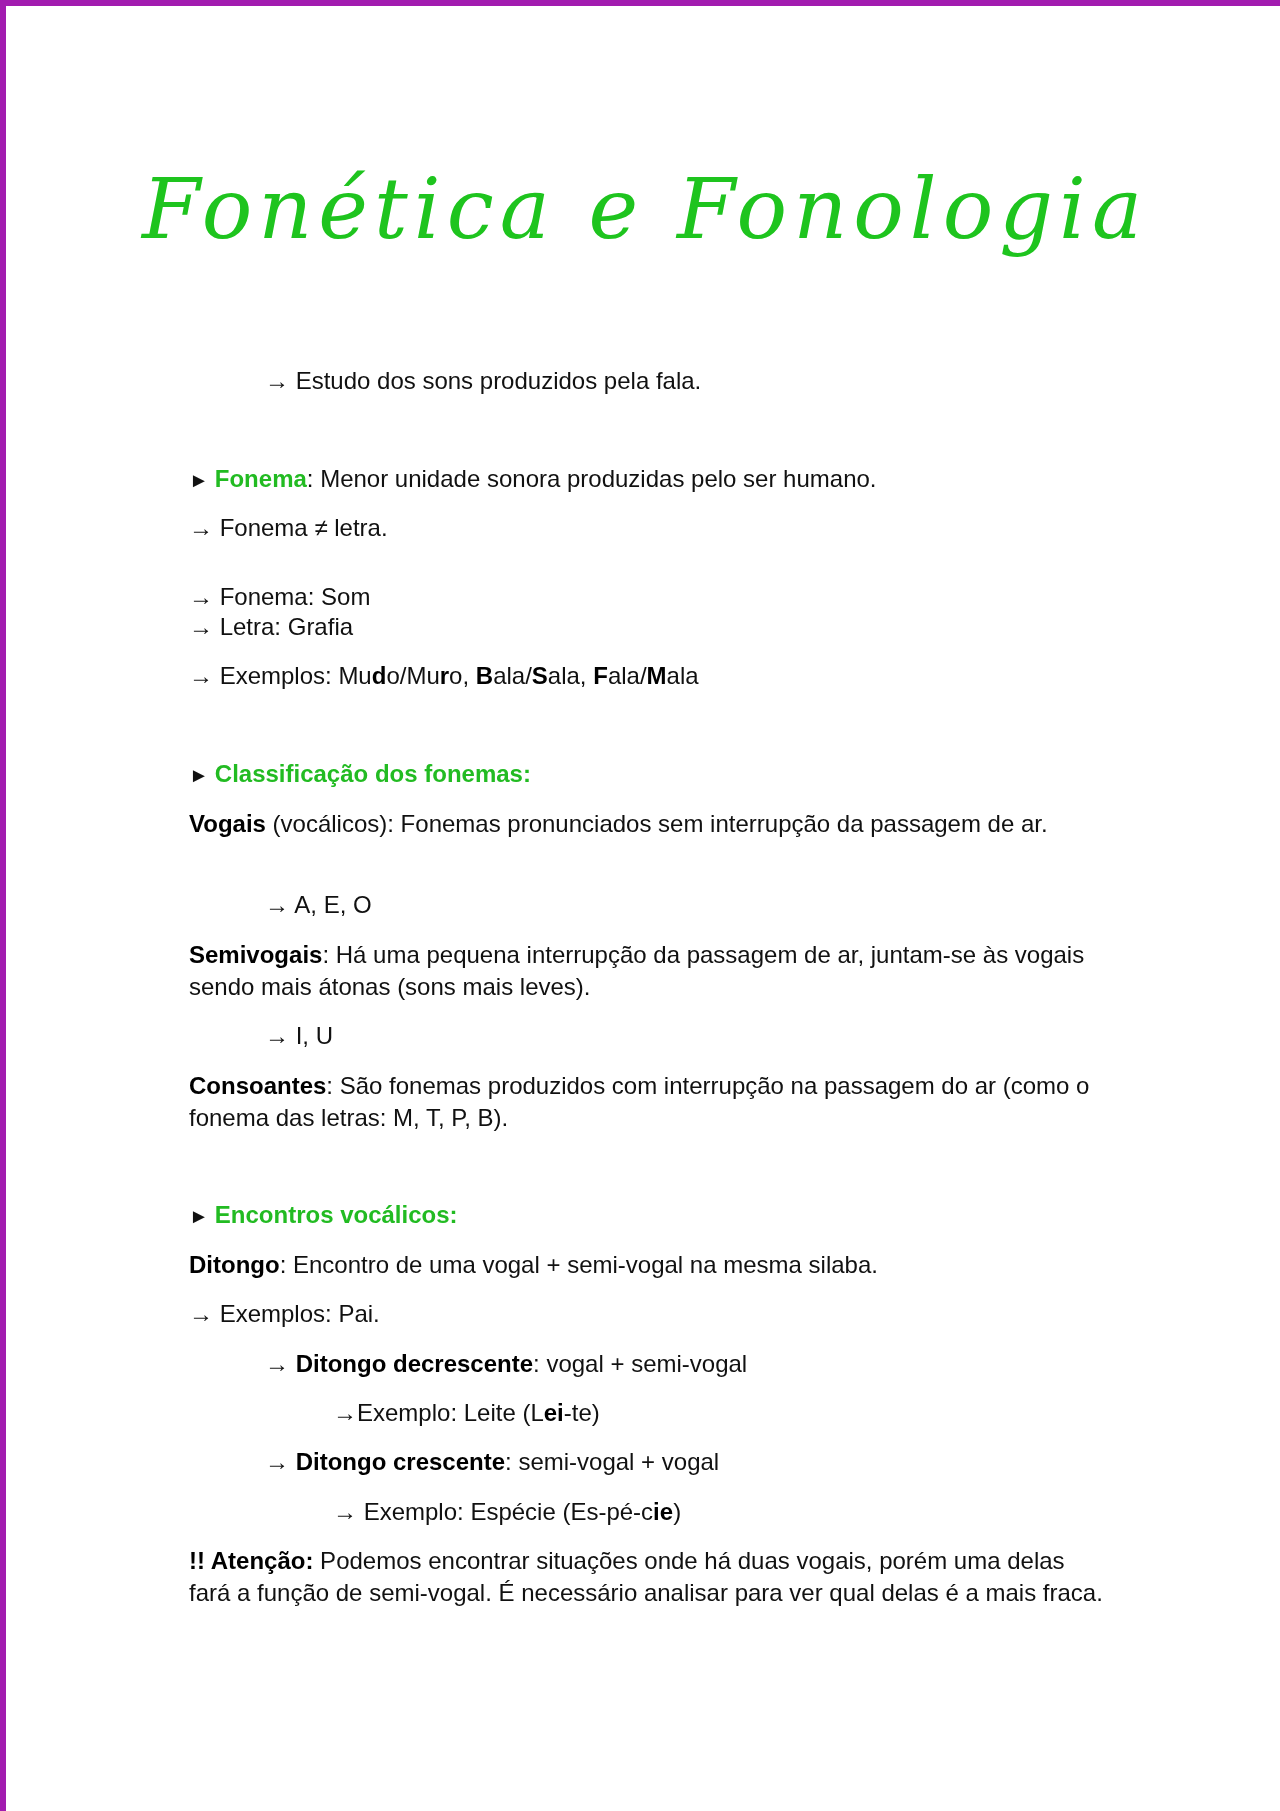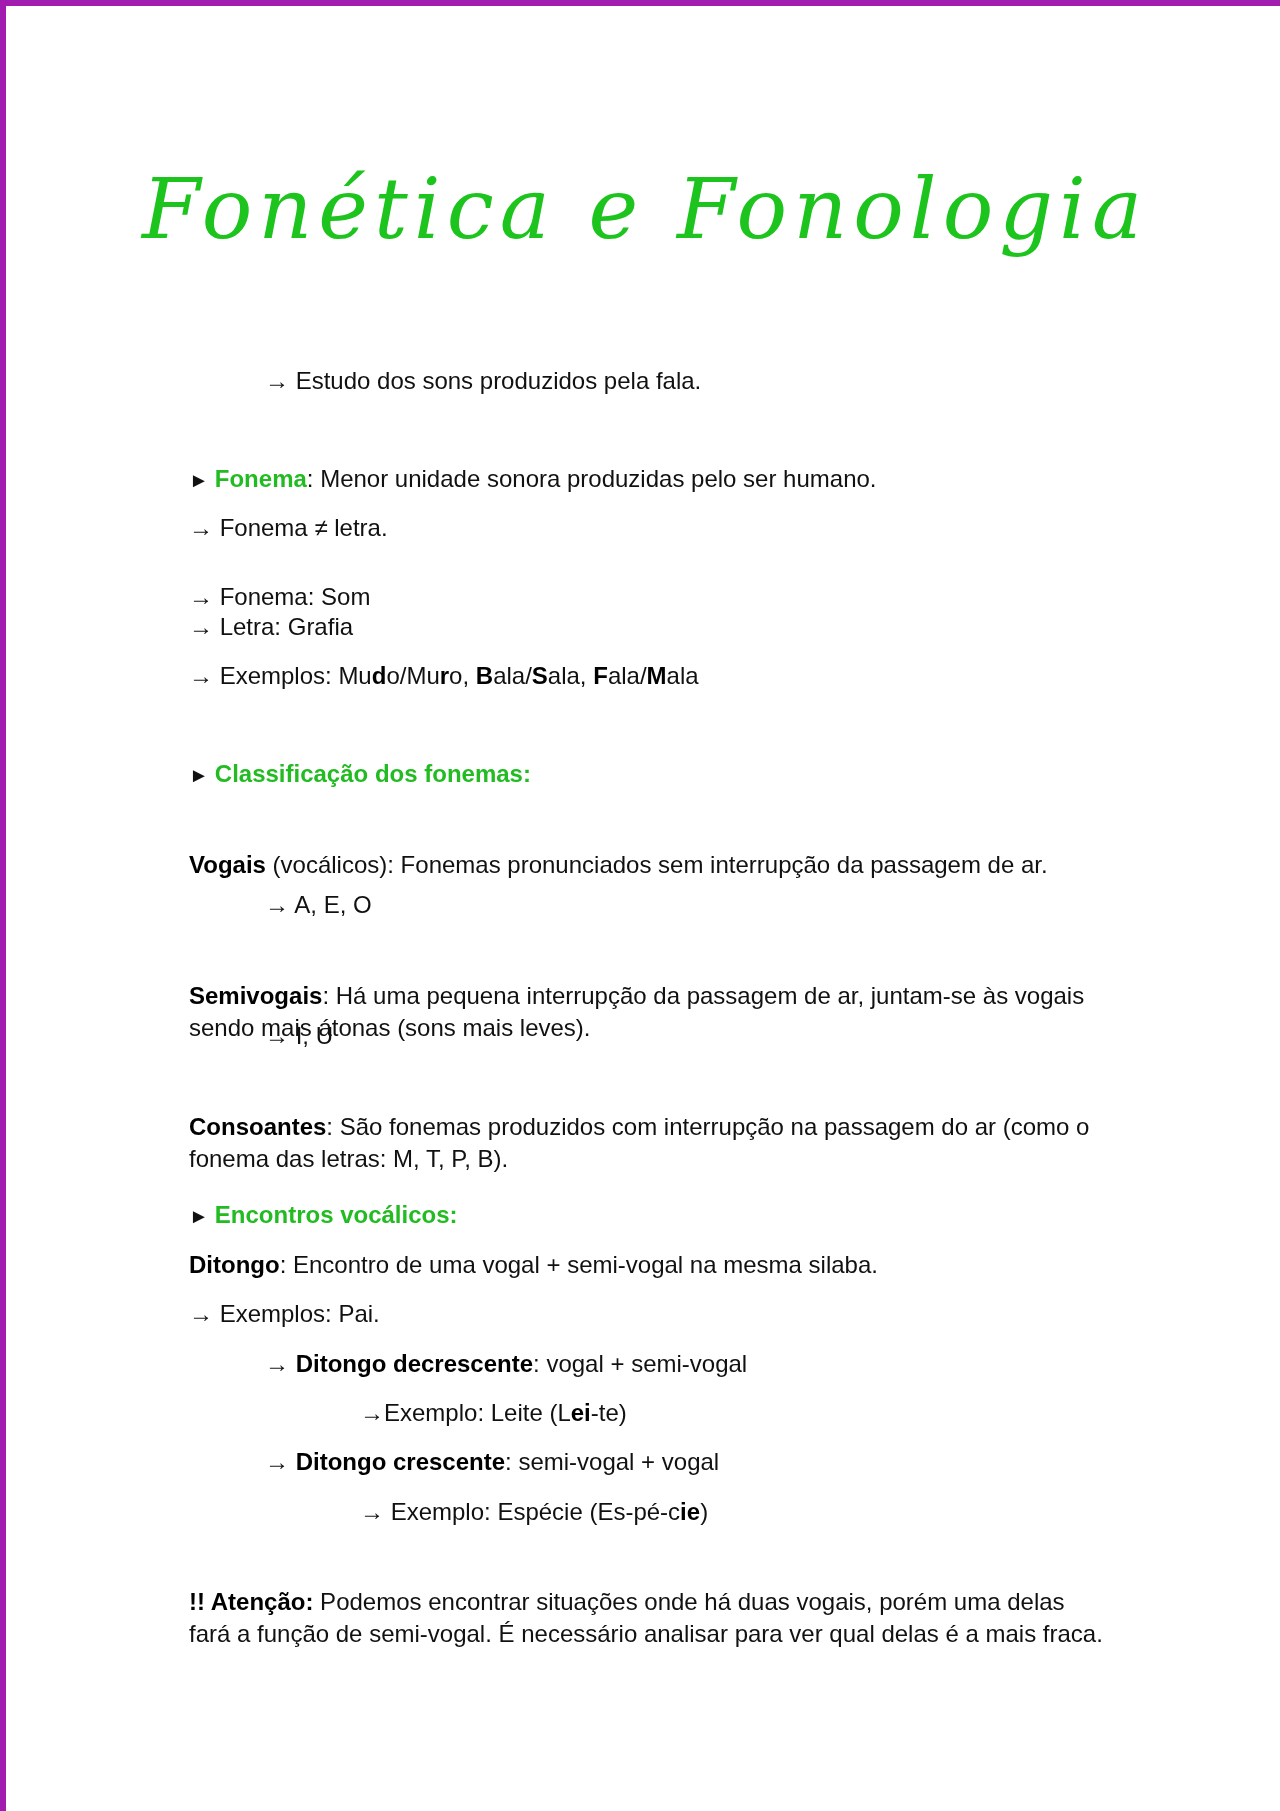--- a/index.html
+++ b/index.html
@@ -18,22 +18,22 @@
     text-align: center;
     font-family: "DejaVu Serif", serif;
     font-style: italic;
     font-size: 84px;
     color: #1ec41e;
     letter-spacing: 6px;
     line-height: 110px;
   }
   .ln { position: absolute; left: 183px; white-space: nowrap; line-height: 32px; }
   .ind1 { left: 259px; }
-  .ind2 { left: 354px; text-align: right; }
-  .para { position: absolute; left: 183px; width: 920px; line-height: 32px; margin-top: 41px; }
+  .ind2 { left: 327px; text-align: right; }
+  .para { position: absolute; left: 183px; width: 920px; line-height: 32px; }
   .green { color: #22bb22; font-weight: bold; }
   b { font-weight: bold; color: #000; }
   .tri { font-size: 20px; margin-right: 6px; }
 </style>
 </head>
 <body>
 
 <div class="page">
 
   <div class="title">Fonética e Fonologia</div>

